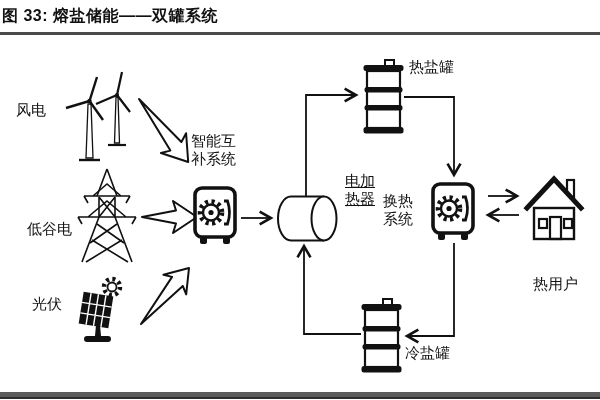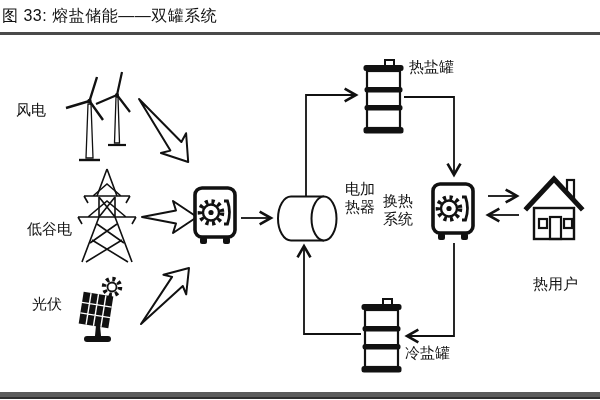--- a/index.html
+++ b/index.html
@@ -1,29 +1,29 @@
 <!DOCTYPE html>
 <html><head>
 <meta charset="utf-8">
 <style>
   html,body{margin:0;padding:0;background:#fff;}
   #stage{position:relative;width:600px;height:400px;background:#fff;overflow:hidden;
          font-family:"Liberation Sans","DejaVu Sans",sans-serif;color:#111;}
   .abs{position:absolute;}
-  #fig-title{left:2px;top:6px;font-size:16px;font-weight:normal;letter-spacing:.5px;white-space:nowrap;}
+  #fig-title{left:2px;top:6px;font-size:16px;font-weight:bold;letter-spacing:.5px;white-space:nowrap;}
   #title-rule{left:0;top:32px;width:600px;height:3px;background:#4a4a4a;}
   #bottom-rule{left:0;top:392px;width:600px;height:5px;background:#5c5c5c;border-bottom:2px solid #2e2e2e;}
   .lbl{font-size:15px;line-height:1.18;color:#111;}
   .nowrap{white-space:nowrap;text-align:center;}
   .wrap{word-break:break-all;}
   #lbl-wind{left:16px;top:101px;}
   #lbl-offpeak{left:27px;top:220px;}
   #lbl-pv{left:32px;top:295px;}
   #lbl-smart{left:191px;top:132px;width:50px;}
-  #lbl-heater{left:345px;top:180px;width:34px;}
+  #lbl-heater{left:345px;top:172px;width:34px;text-decoration:underline;}
   #lbl-hot{left:409px;top:58px;}
   #lbl-hx{left:383px;top:192px;width:34px;}
   #lbl-user{left:533px;top:247px;margin-top:28px;}
   #lbl-cold{left:405px;top:344px;}
   svg{position:absolute;left:0;top:0;}
 </style>
 </head>
 <body>
 
 <div id="stage">
@@ -122,19 +122,20 @@
       <rect x="8" y="36" width="40" height="31" fill="#fff" stroke="#111" stroke-width="2.4"></rect>
       <rect x="13" y="47" width="8" height="9" fill="none" stroke="#111" stroke-width="2.2"></rect>
       <rect x="24" y="45" width="11" height="22" fill="none" stroke="#111" stroke-width="2.2"></rect>
       <rect x="38" y="47" width="8" height="9" fill="none" stroke="#111" stroke-width="2.2"></rect>
     </g>
   </svg>
 
   <div id="lbl-wind" class="abs lbl nowrap">风电</div>
   <div id="lbl-offpeak" class="abs lbl nowrap">低谷电</div>
   <div id="lbl-pv" class="abs lbl nowrap">光伏</div>
+  <div id="lbl-smart" class="abs lbl wrap">智能互补系统</div>
   <div id="lbl-heater" class="abs lbl wrap">电加热器</div>
   <div id="lbl-hot" class="abs lbl nowrap">热盐罐</div>
   <div id="lbl-hx" class="abs lbl wrap">换热系统</div>
   <div id="lbl-user" class="abs lbl nowrap">热用户</div>
   <div id="lbl-cold" class="abs lbl nowrap">冷盐罐</div>
 
 </div>
 
 </body></html>

